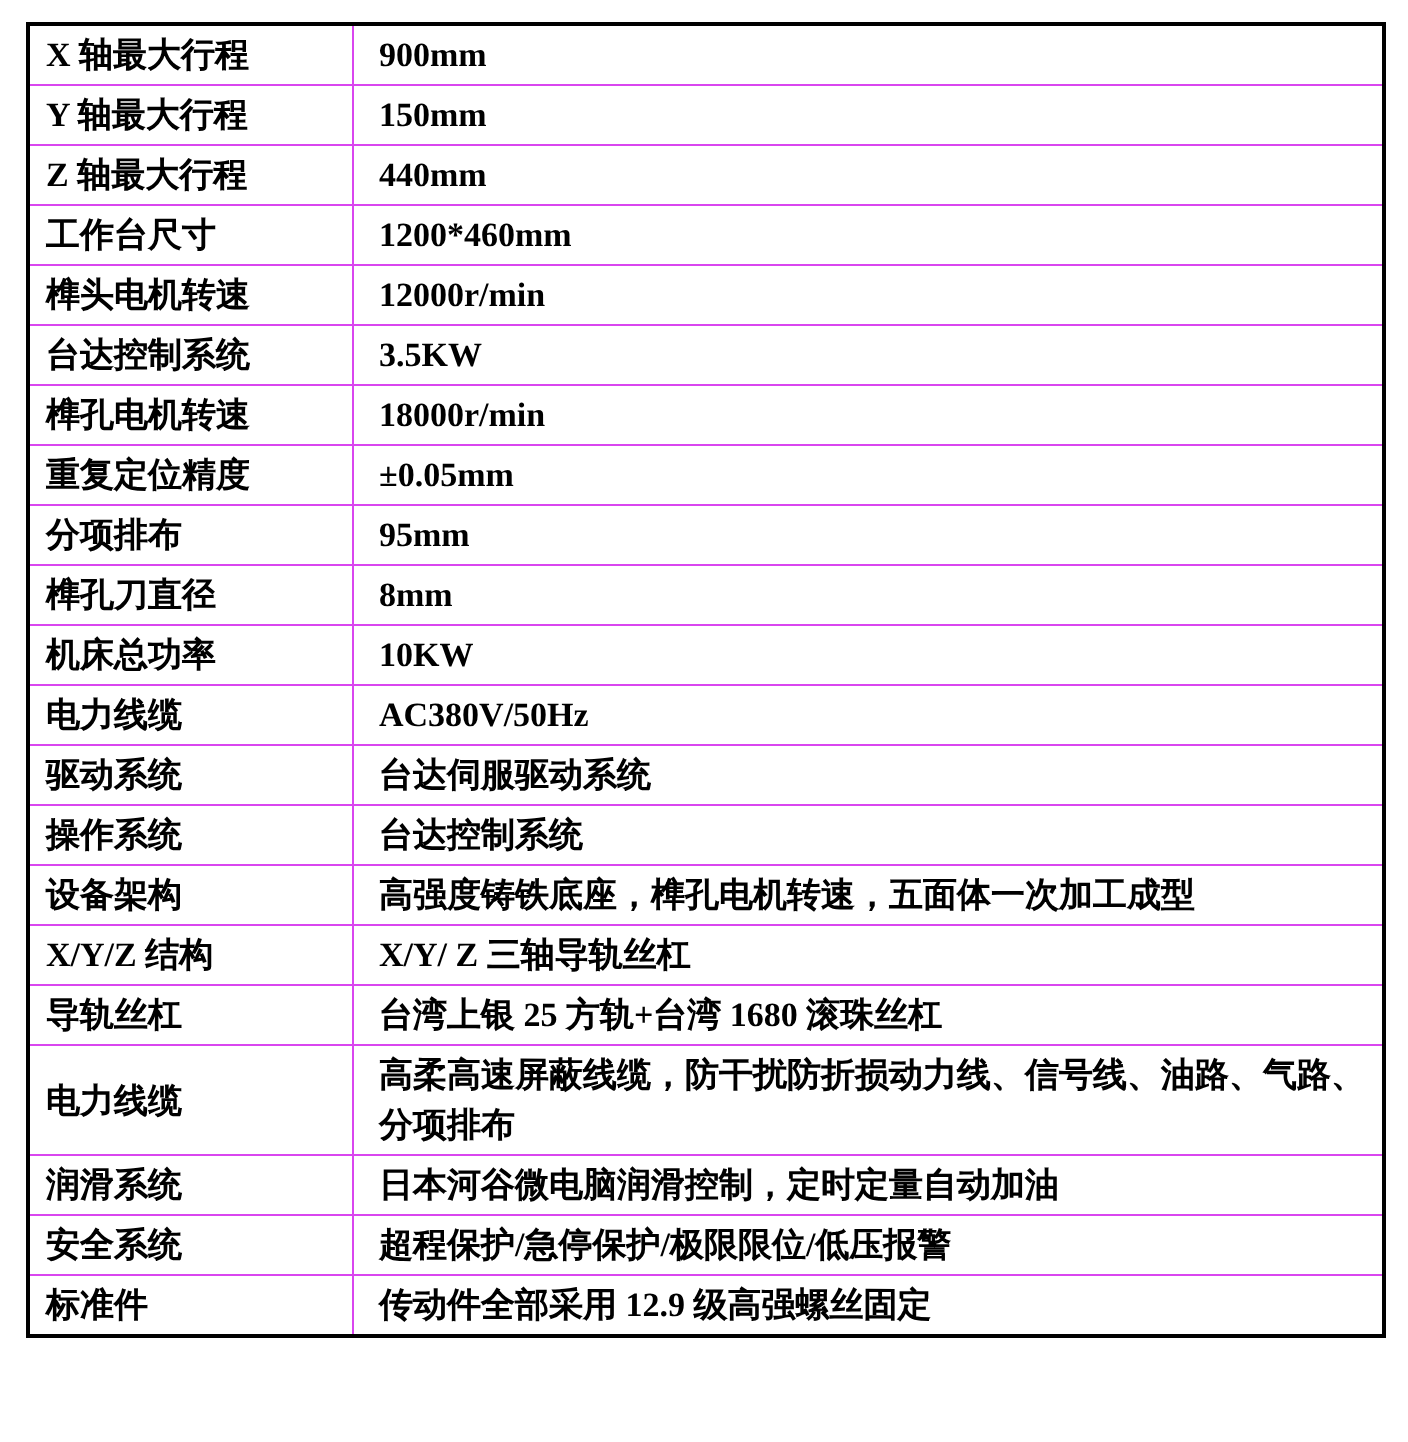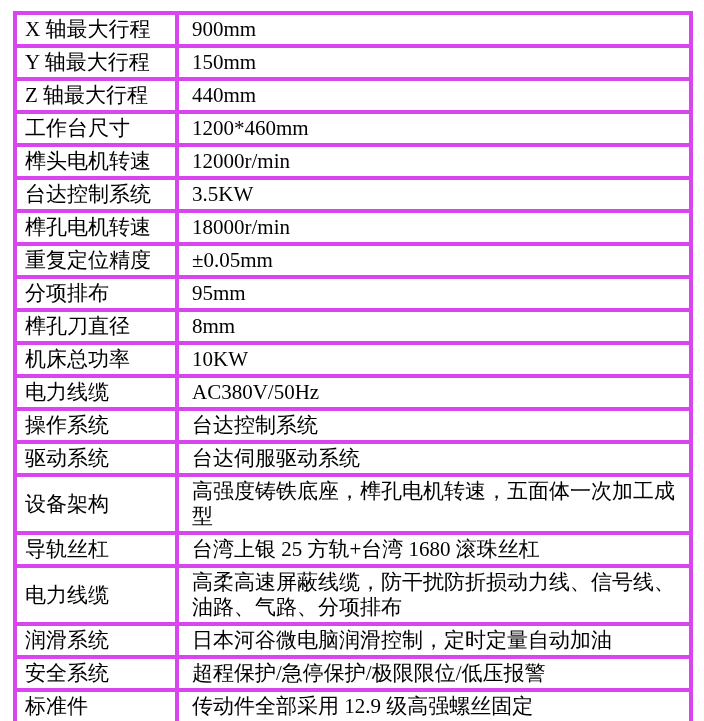--- a/index.html
+++ b/index.html
@@ -19,26 +19,27 @@
   table.spec-table {
     position: absolute;
     left: 13px;
     top: 11px;
     width: 680px;
     border-collapse: collapse;
     table-layout: fixed;
     background: #ffffff;
   }
   table.spec-table td {
-    border: 4px solid #d946ef;
-    font-size: 21px;
+    border: 1px solid #d946ef;
+    font-size: 17px;
     line-height: 25px;
     vertical-align: middle;
     height: 30px;
     overflow: hidden;
+    font-weight: bold;
   }
   table.spec-table {
     border: 2px solid #000000;
   }
   td.label-cell {
     width: 162px;
     padding: 2px 6px 2px 8px;
     white-space: nowrap;
   }
   td.value-cell {
@@ -106,34 +107,38 @@
     <td class="label-cell">机床总功率</td>
     <td class="value-cell">10KW</td>
   </tr>
 
   <tr>
     <td class="label-cell">电力线缆</td>
     <td class="value-cell">AC380V/50Hz</td>
   </tr>
 
   <tr>
-    <td class="label-cell">操作系统</td>
-    <td class="value-cell">台达控制系统</td>
+    <td class="label-cell">驱动系统</td>
+    <td class="value-cell">台达伺服驱动系统</td>
   </tr>
 
   <tr>
-    <td class="label-cell">驱动系统</td>
-    <td class="value-cell">台达伺服驱动系统</td>
+    <td class="label-cell">操作系统</td>
+    <td class="value-cell">台达控制系统</td>
   </tr>
 
   <tr>
     <td class="label-cell">设备架构</td>
     <td class="value-cell">高强度铸铁底座，榫孔电机转速，五面体一次加工成型</td>
   </tr>
 
+  <tr>
+    <td class="label-cell">X/Y/Z 结构</td>
+    <td class="value-cell">X/Y/ Z 三轴导轨丝杠</td>
+  </tr>
 
   <tr>
     <td class="label-cell">导轨丝杠</td>
     <td class="value-cell">台湾上银 25 方轨+台湾 1680 滚珠丝杠</td>
   </tr>
 
   <tr>
     <td class="label-cell">电力线缆</td>
     <td class="value-cell">高柔高速屏蔽线缆，防干扰防折损动力线、信号线、油路、气路、分项排布</td>
   </tr>

